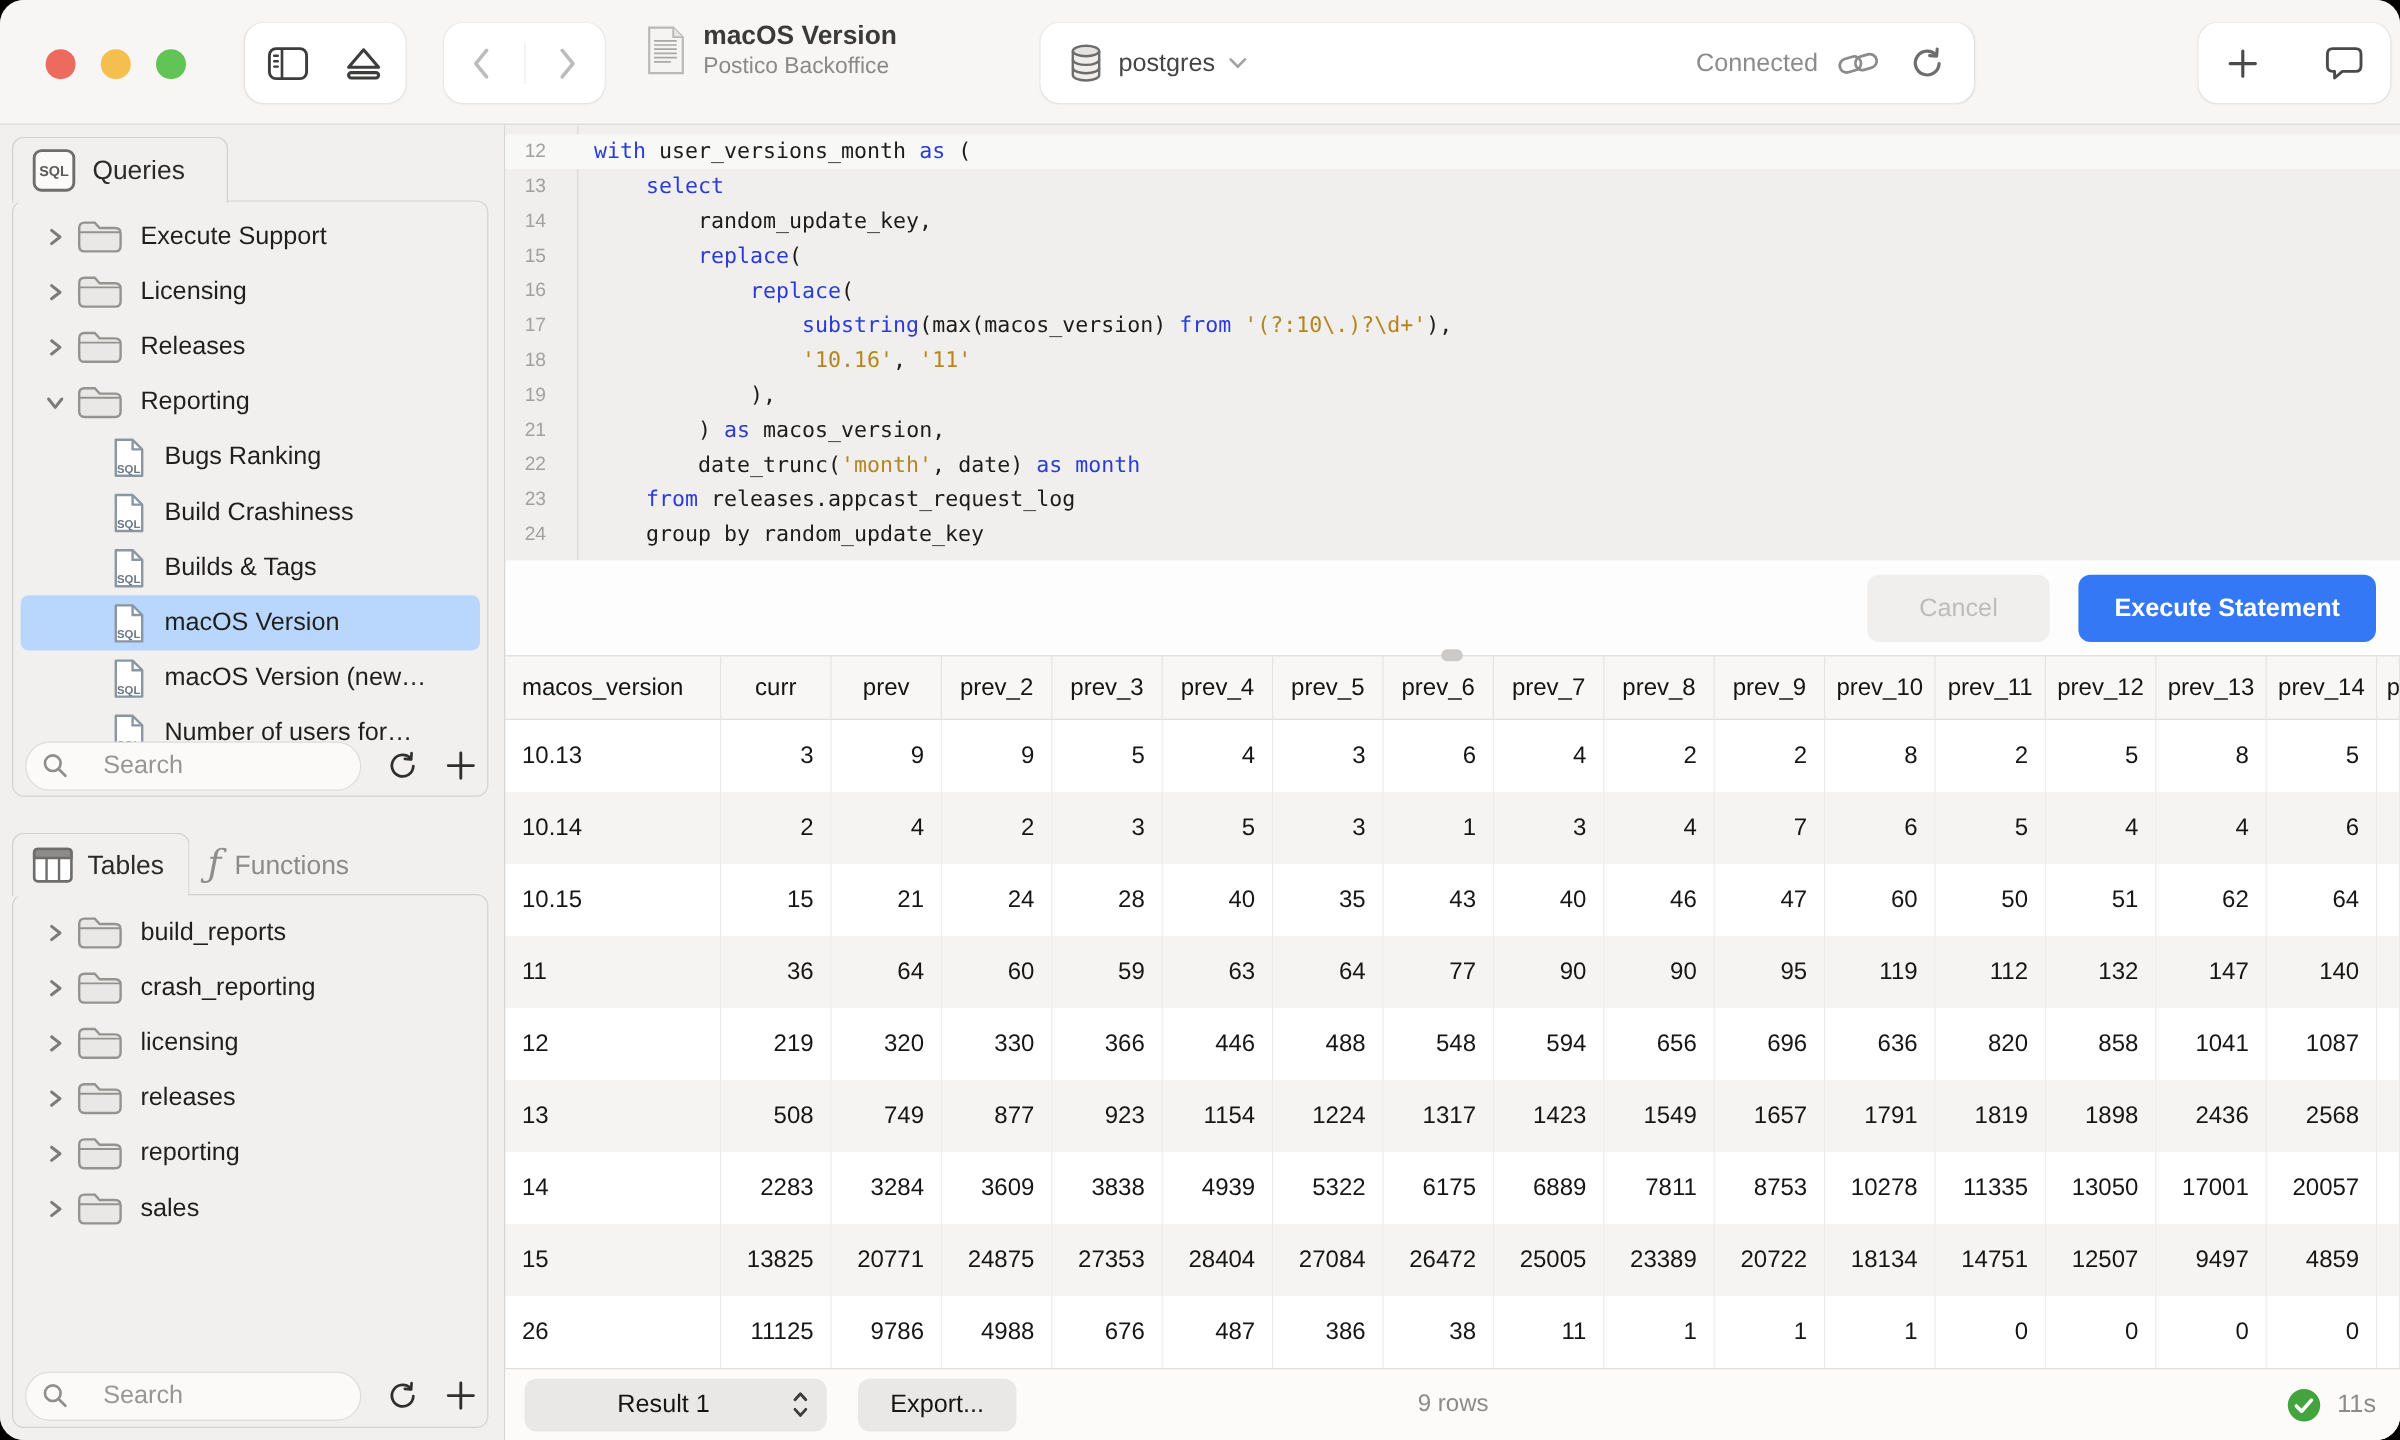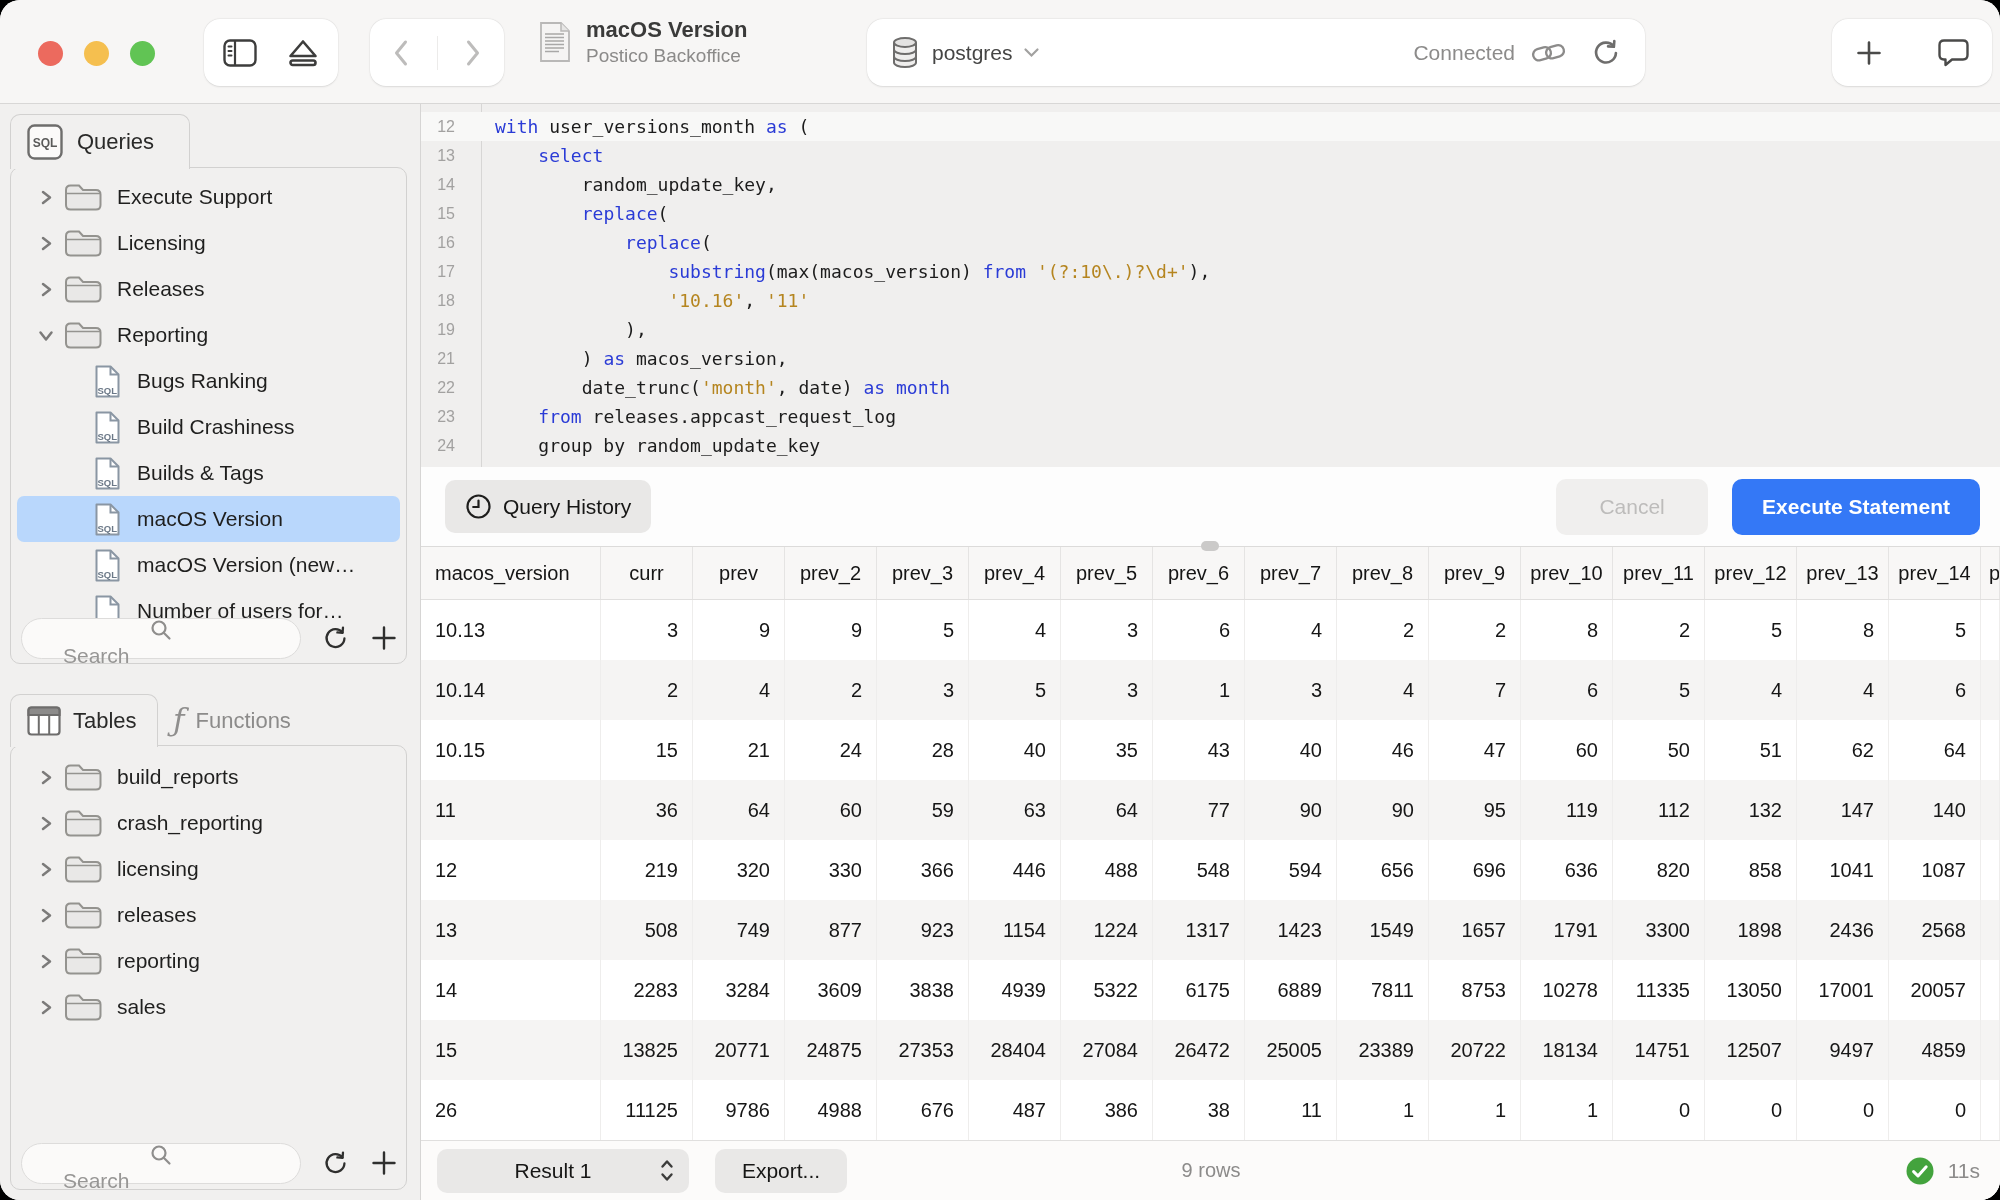--- a/index.html
+++ b/index.html
@@ -47,21 +47,21 @@
   .tw-chevron{position:absolute;left:18px;width:22px;display:flex;justify-content:center;}
   .tw-chevron.expanded svg{transform:rotate(90deg);}
   .tw-folder{position:absolute;left:46px;display:flex;}
   .tw-label{position:absolute;left:100px;font-size:21px;color:#1f1f1e;white-space:nowrap;}
   .tree-row.query .tw-file{position:absolute;left:76px;display:flex;}
   .tree-row.query .tw-label{left:120px;}
   .search-row{position:absolute;left:10px;right:8px;height:42px;display:flex;align-items:center;}
   .q-search{bottom:4px;}
   .t-search{bottom:5px;}
   .search-pill{width:282px;height:41px;border:1.5px solid #dddcdb;border-radius:21px;background:#fbfaf9;
-    display:flex;align-items:center;padding:0 13px;gap:2px;flex-direction:column;}
+    display:flex;align-items:center;padding:0 13px;gap:27px;}
   .search-input{border:none;outline:none;background:transparent;font-size:21px;color:#5a5a59;width:200px;
     font-family:"Liberation Sans",sans-serif;}
   .search-input::placeholder{color:#979695;}
   .side-btn{margin-left:21px;display:flex;cursor:default;}
   .t-panel{left:10px;top:641px;width:397px;height:445px;}
   .t-tabs{position:absolute;left:-1px;bottom:100%;margin-bottom:-1px;height:53px;display:flex;}
   .t-tab{display:flex;align-items:center;gap:11px;padding:0 15px;}
   .t-tab.active{width:148px;border:1px solid #d2d1d0;border-bottom:none;border-radius:10px 10px 0 0;background:#f1f0ef;}
   .t-tab.inactive .tab-label{color:#8c8b8a;}
   .fn-glyph{font-family:"DejaVu Serif",serif;font-style:italic;font-size:31px;color:#8f8e8d;line-height:1;}
@@ -549,29 +549,20 @@
               <span class="line-code"><span class="pl">    </span><span class="kw">from</span><span class="pl"> releases.appcast_request_log</span></span>
             </div>
             <div class="code-line">
               <span class="line-no">24</span>
               <span class="line-code"><span class="pl">    group by random_update_key</span></span>
             </div>
           </div>
       </div>
 
       <div class="actions">
-        <div class="btn btn-qh">
-          <span class="icon">
-            <svg width="27" height="27" viewBox="0 0 27 27" fill="none" stroke="#1e1e1d" stroke-width="2.2" stroke-linecap="round">
-              <circle cx="13.5" cy="13.5" r="11"></circle>
-              <path d="M13.5 7.5 V14 H8.2"></path>
-            </svg>
-          </span>
-          <span>Query History</span>
-        </div>
         <div class="spacer"></div>
         <div class="btn btn-cancel">Cancel</div>
         <div class="btn btn-exec">Execute Statement</div>
       </div>
 
       <div class="divider">
         <div class="drag-handle"></div>
       </div>
 
       <div class="thead" id="result-head">
@@ -695,21 +686,21 @@
             <div class="td" style="width: 92px;">749</div>
             <div class="td" style="width: 92px;">877</div>
             <div class="td" style="width: 92px;">923</div>
             <div class="td" style="width: 92px;">1154</div>
             <div class="td" style="width: 92px;">1224</div>
             <div class="td" style="width: 92px;">1317</div>
             <div class="td" style="width: 92px;">1423</div>
             <div class="td" style="width: 92px;">1549</div>
             <div class="td" style="width: 92px;">1657</div>
             <div class="td" style="width: 92px;">1791</div>
-            <div class="td" style="width: 92px;">3300</div>
+            <div class="td" style="width: 92px;">1819</div>
             <div class="td" style="width: 92px;">1898</div>
             <div class="td" style="width: 92px;">2436</div>
             <div class="td" style="width: 92px;">2568</div>
             <div class="td" style="width: 19px;"></div>
           </div>
           <div class="tr">
             <div class="td first" style="width: 180px;">14</div>
             <div class="td" style="width: 92px;">2283</div>
             <div class="td" style="width: 92px;">3284</div>
             <div class="td" style="width: 92px;">3609</div>

